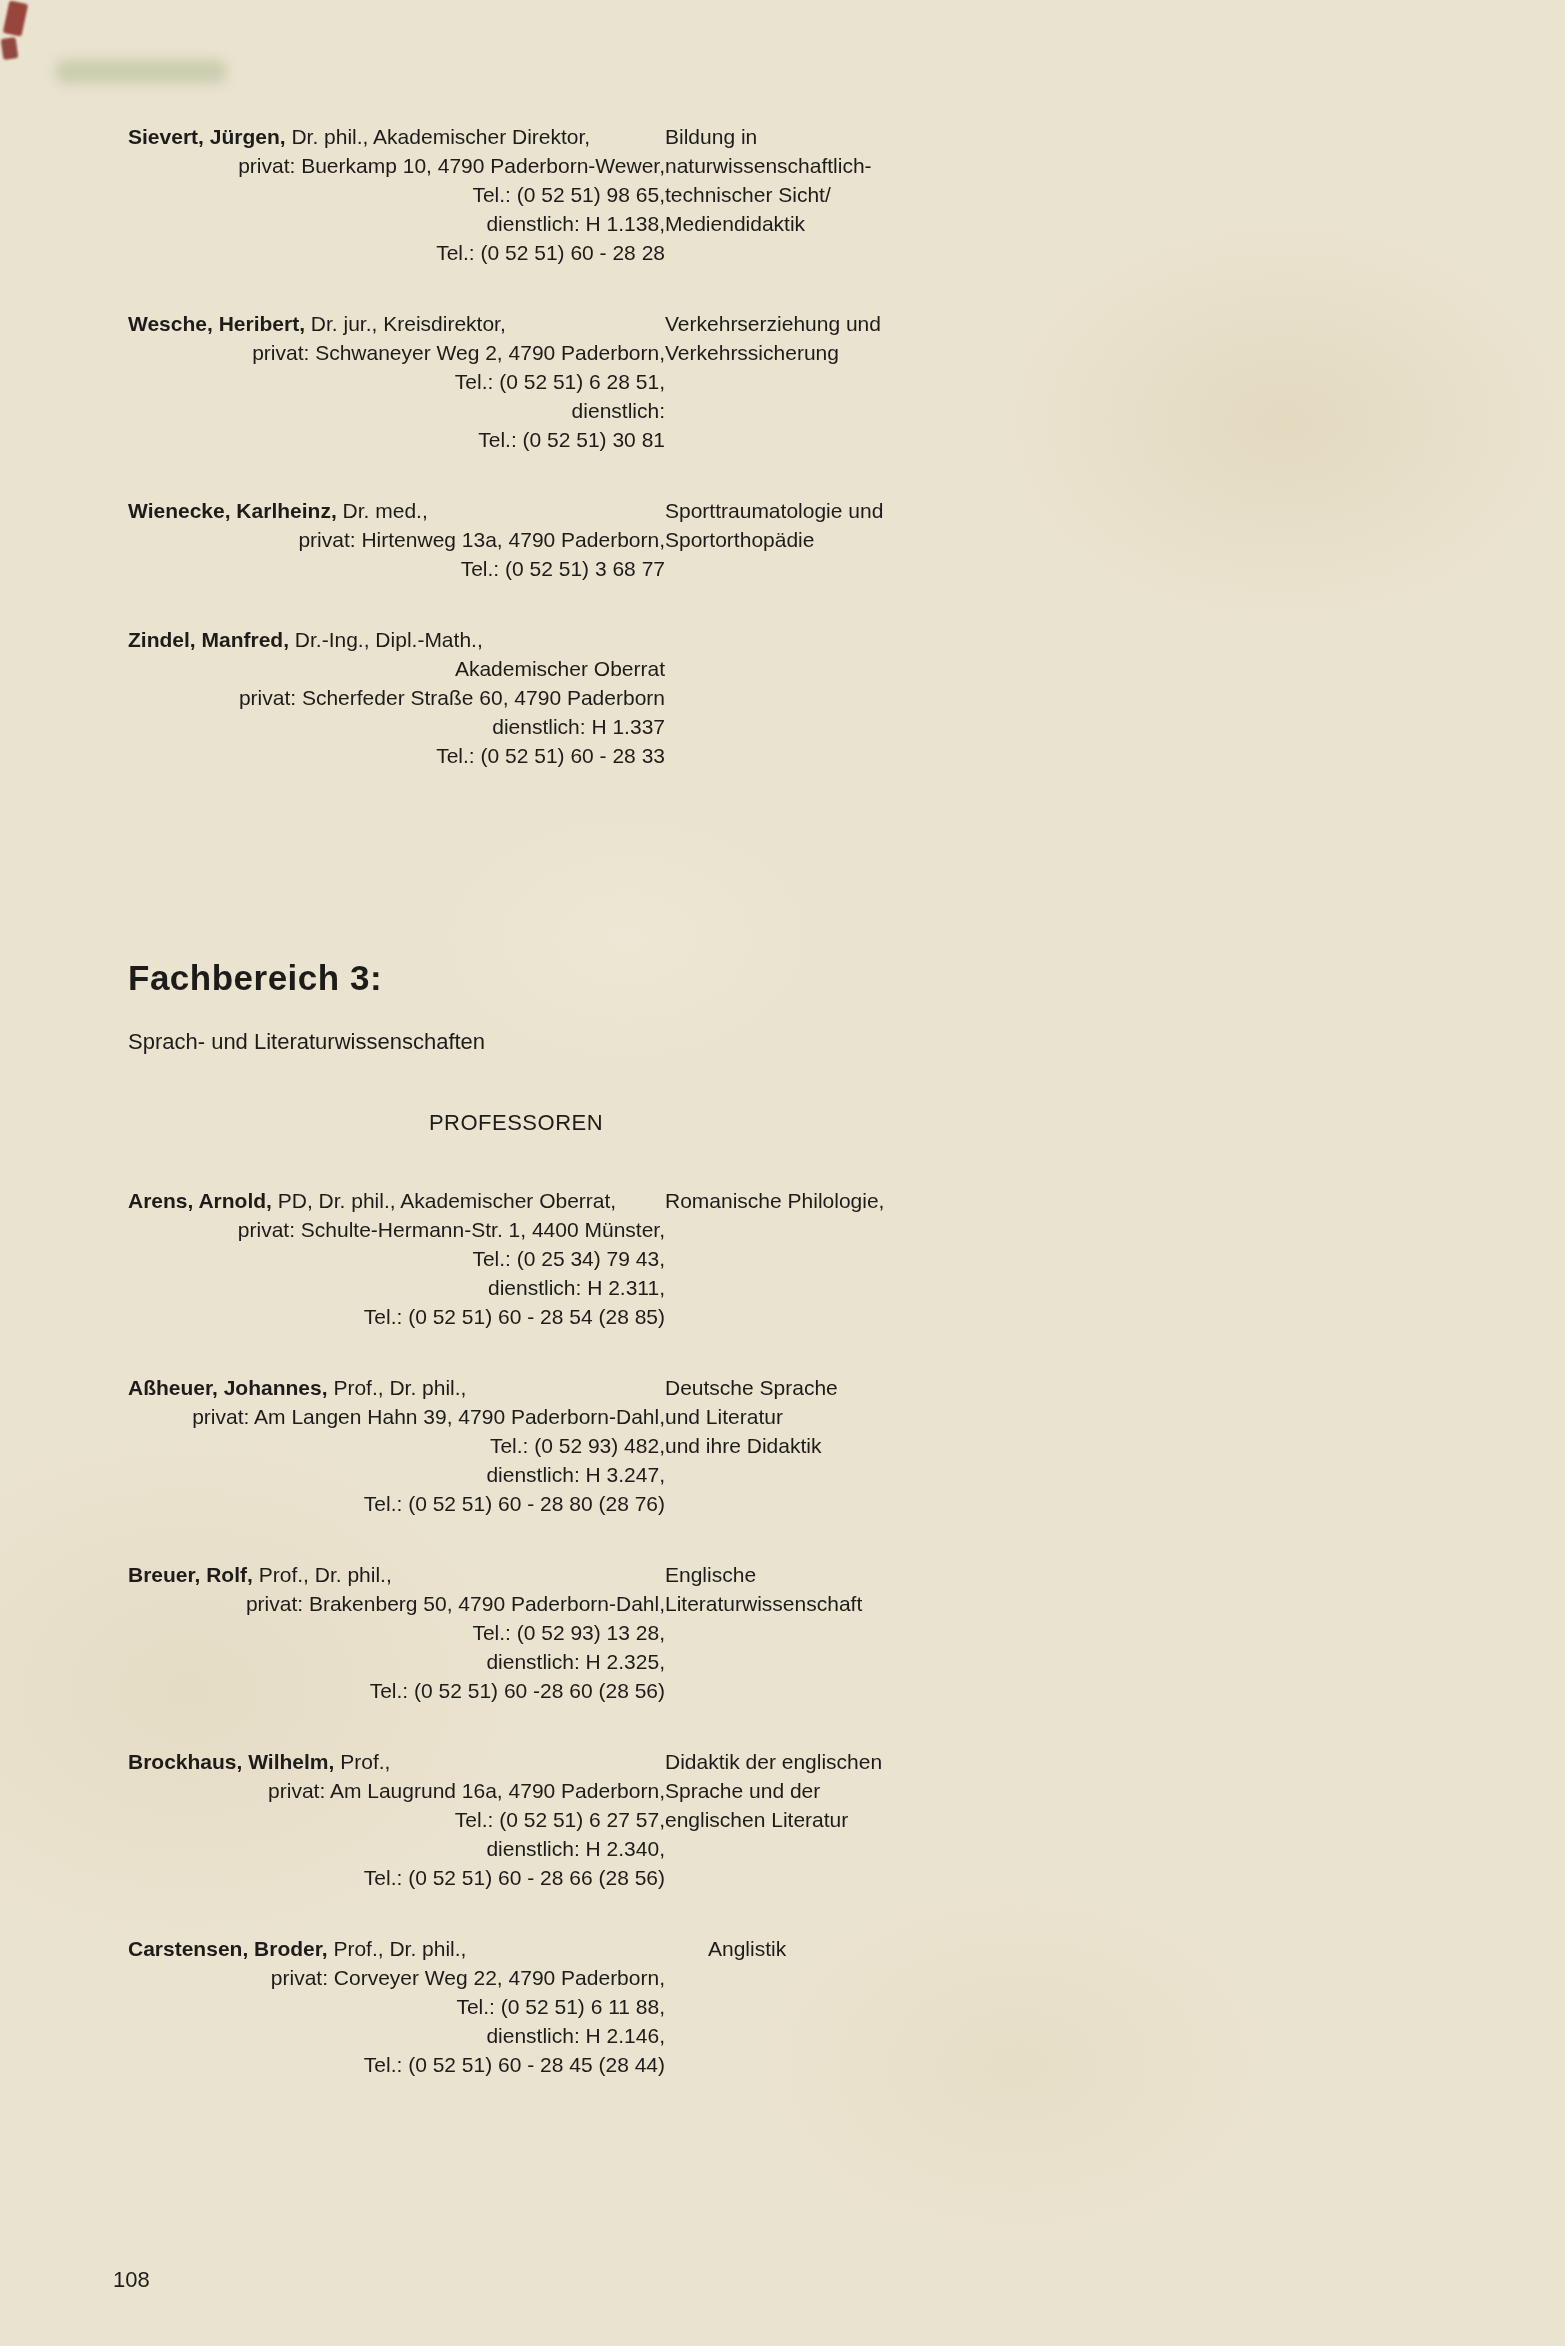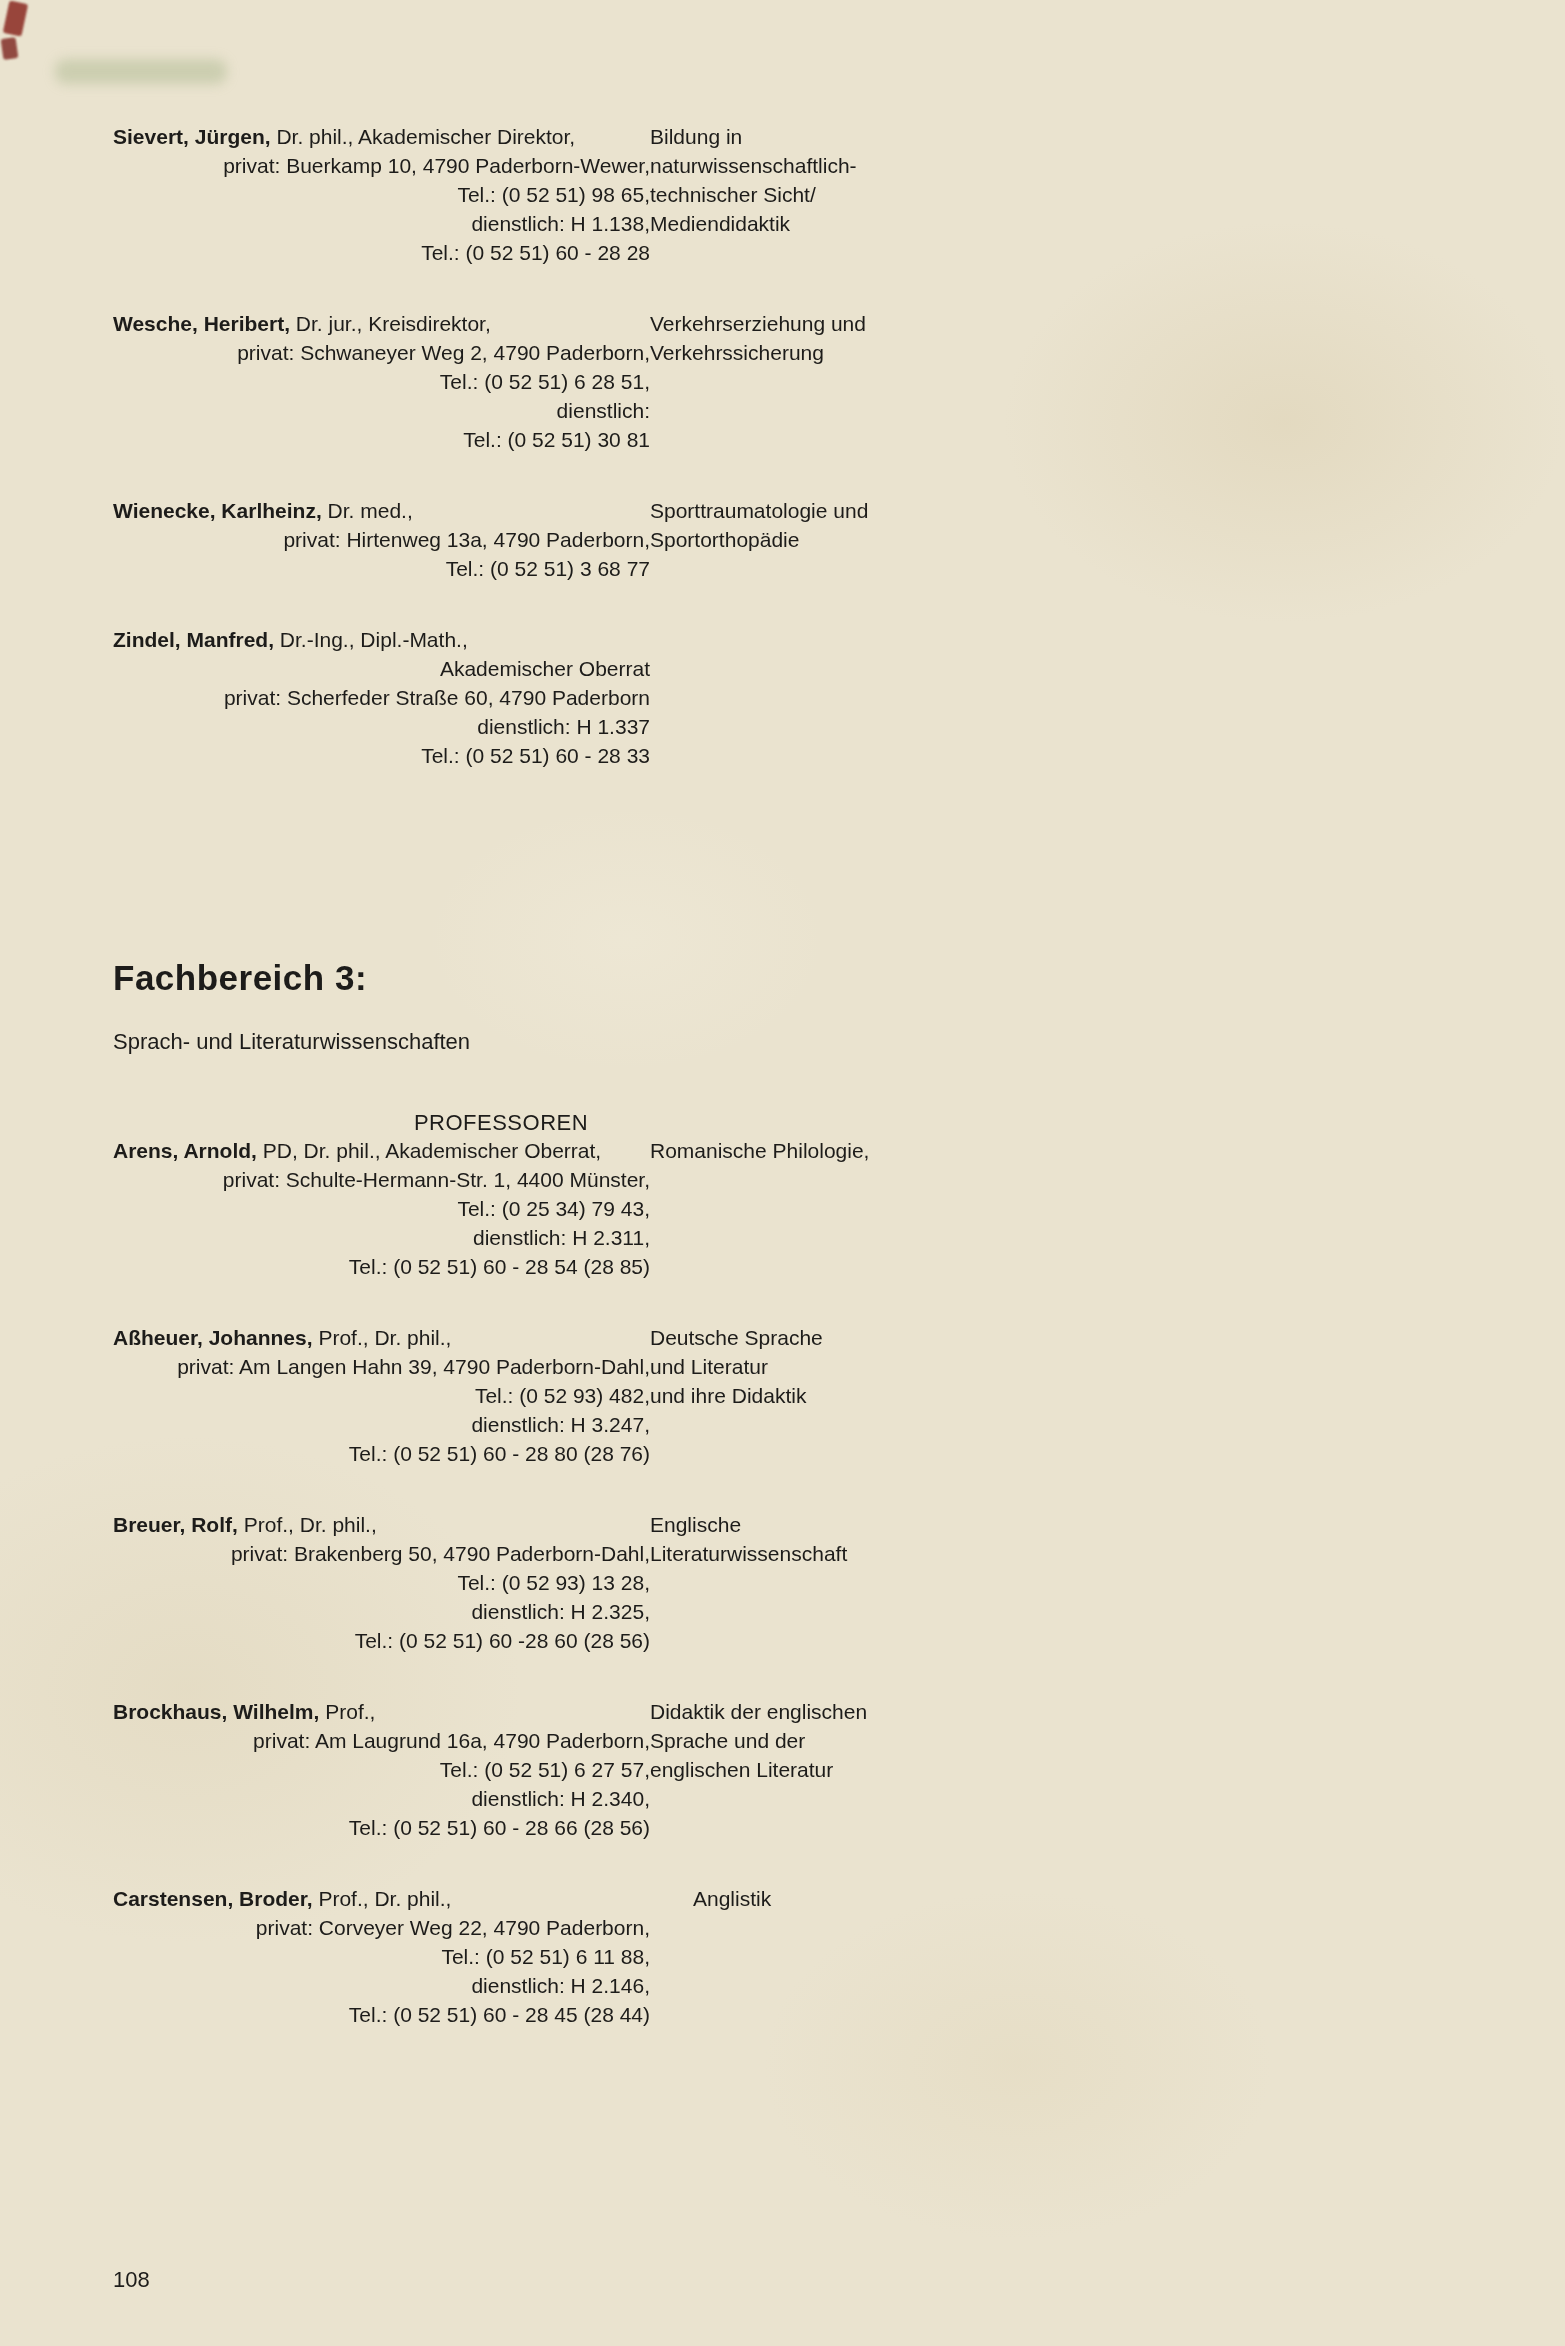--- a/index.html
+++ b/index.html
@@ -35,21 +35,21 @@
     background: #7c241e; transform: rotate(-8deg); border-radius: 2.9px; opacity: .8;
     filter: blur(1px);
   }
   .mark-green {
     position: absolute; left: 55px; top: 59px; width: 172px; height: 25px;
     background: rgba(150,170,120,0.35); border-radius: 11.5px; filter: blur(5.7px);
   }
 
   .content {
     position: absolute;
-    left: 113px;
+    left: 128px;
     top: 122px;
     width: 1348px;
   }
 
   .entry {
     display: grid;
     grid-template-columns: 537px 1fr;
     margin-bottom: 42px;
     font-size: 21px;
     line-height: 29px;
@@ -67,20 +67,21 @@
     font-weight: bold;
     letter-spacing: 0.5px;
   }
   .section-subheading {
     margin-top: 31px;
     font-size: 22px;
     line-height: 27px;
   }
   .group-label {
     margin-top: 55px;
+    margin-bottom: 50px;
     width: 776px;
     text-align: center;
     font-size: 22px;
     letter-spacing: 0.5px;
   }
 
   .page-number {
     position: absolute;
     left: 113px;
     top: 2267px;

